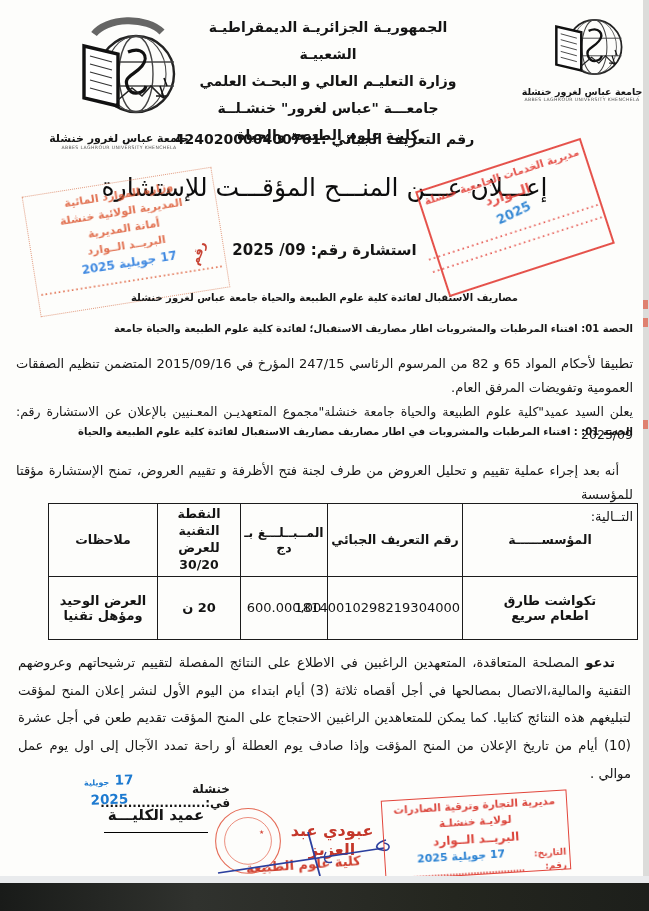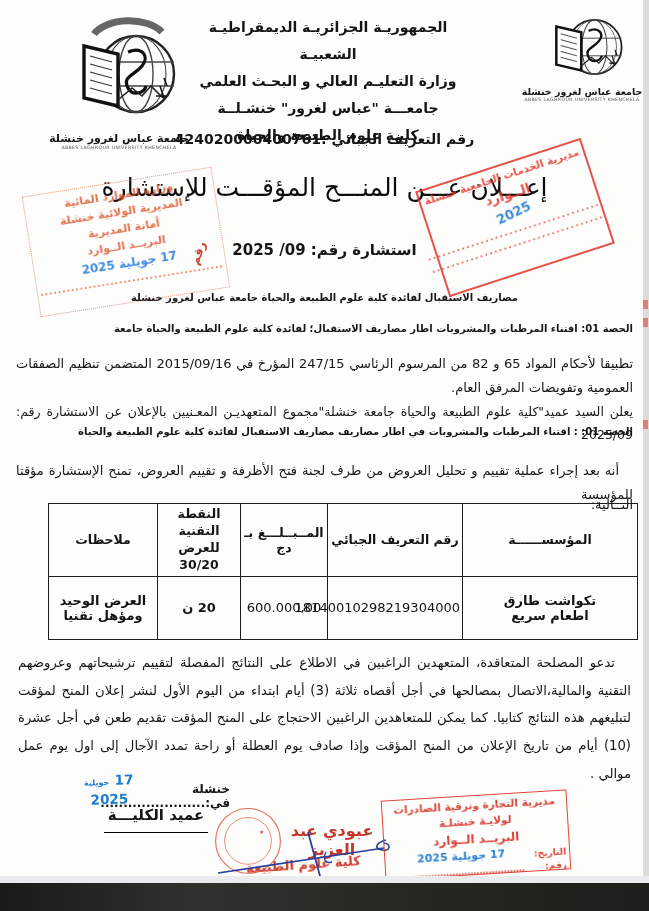--- a/index.html
+++ b/index.html
@@ -27,37 +27,37 @@
              font-size:25px;font-weight:normal;color:#0d0d0d;}
   .doc-subtitle{position:absolute;top:241px;left:0;width:100%;text-align:center;
                 font-size:15px;font-weight:bold;}
 
   
   .para{position:absolute;right:16px;left:16px;font-size:13px;line-height:1.85;
         text-align:justify;color:#161616;}
   .para.center{text-align:center;}
   .para.bold{font-weight:bold;font-size:10px;}
   .p1{top:289px;} .p2{top:320px;} .p3{top:352px;} .p4{top:400px;font-size:12.5px;}
-  .p5{top:423px;} .p6{top:459px;text-indent:14px;} .p6b{top:493px;}
+  .p5{top:423px;} .p6{top:459px;text-indent:14px;} .p6b{top:505px;}
 
   
   .tbl-wrap{position:absolute;top:503px;left:68px;width:570px;}
   table.award{border-collapse:collapse;direction:rtl;width:570px;table-layout:fixed;}
   table.award td,table.award th{border:1.4px solid #1c1c1c;text-align:center;
         vertical-align:middle;font-weight:bold;color:#141414;padding:2px;}
   table.award th{height:62px;font-size:12.5px;}
   table.award td{height:58px;font-size:13px;}
   .c-inst{width:170px;} .c-tax{width:130px;} .c-amt{width:82px;} .c-score{width:78px;} .c-notes{width:104px;}
   .num{direction:ltr;font-weight:normal;font-size:13px;}
   .small-hdr{font-size:11.5px;line-height:1.35;}
 
   
   .closing{position:absolute;top:649px;right:18px;left:18px;font-size:13.2px;
            line-height:2.1;text-align:justify;text-indent:16px;}
-  .closing .lead{font-weight:normal;margin-top:16px;}
+  .closing .lead{font-weight:bold;margin-top:16px;}
 
   
   .date-blue{position:absolute;top:770px;left:74px;width:70px;color:#1d7ad0;
              font-weight:bold;text-align:center;transform:rotate(-2deg);direction:rtl;}
   .date-blue .big{font-size:13.5px;} .date-blue .sm{font-size:8px;}
   .place-line{position:absolute;top:782px;left:138px;width:92px;font-size:12px;
               font-weight:bold;direction:rtl;}
   .dean-title{position:absolute;top:806px;left:104px;width:104px;text-align:center;
               font-weight:bold;font-size:15px;border-bottom:1.6px solid #000;padding-bottom:8px;}
   .dean-name{position:absolute;top:821px;left:274px;width:116px;color:#c4372a;

